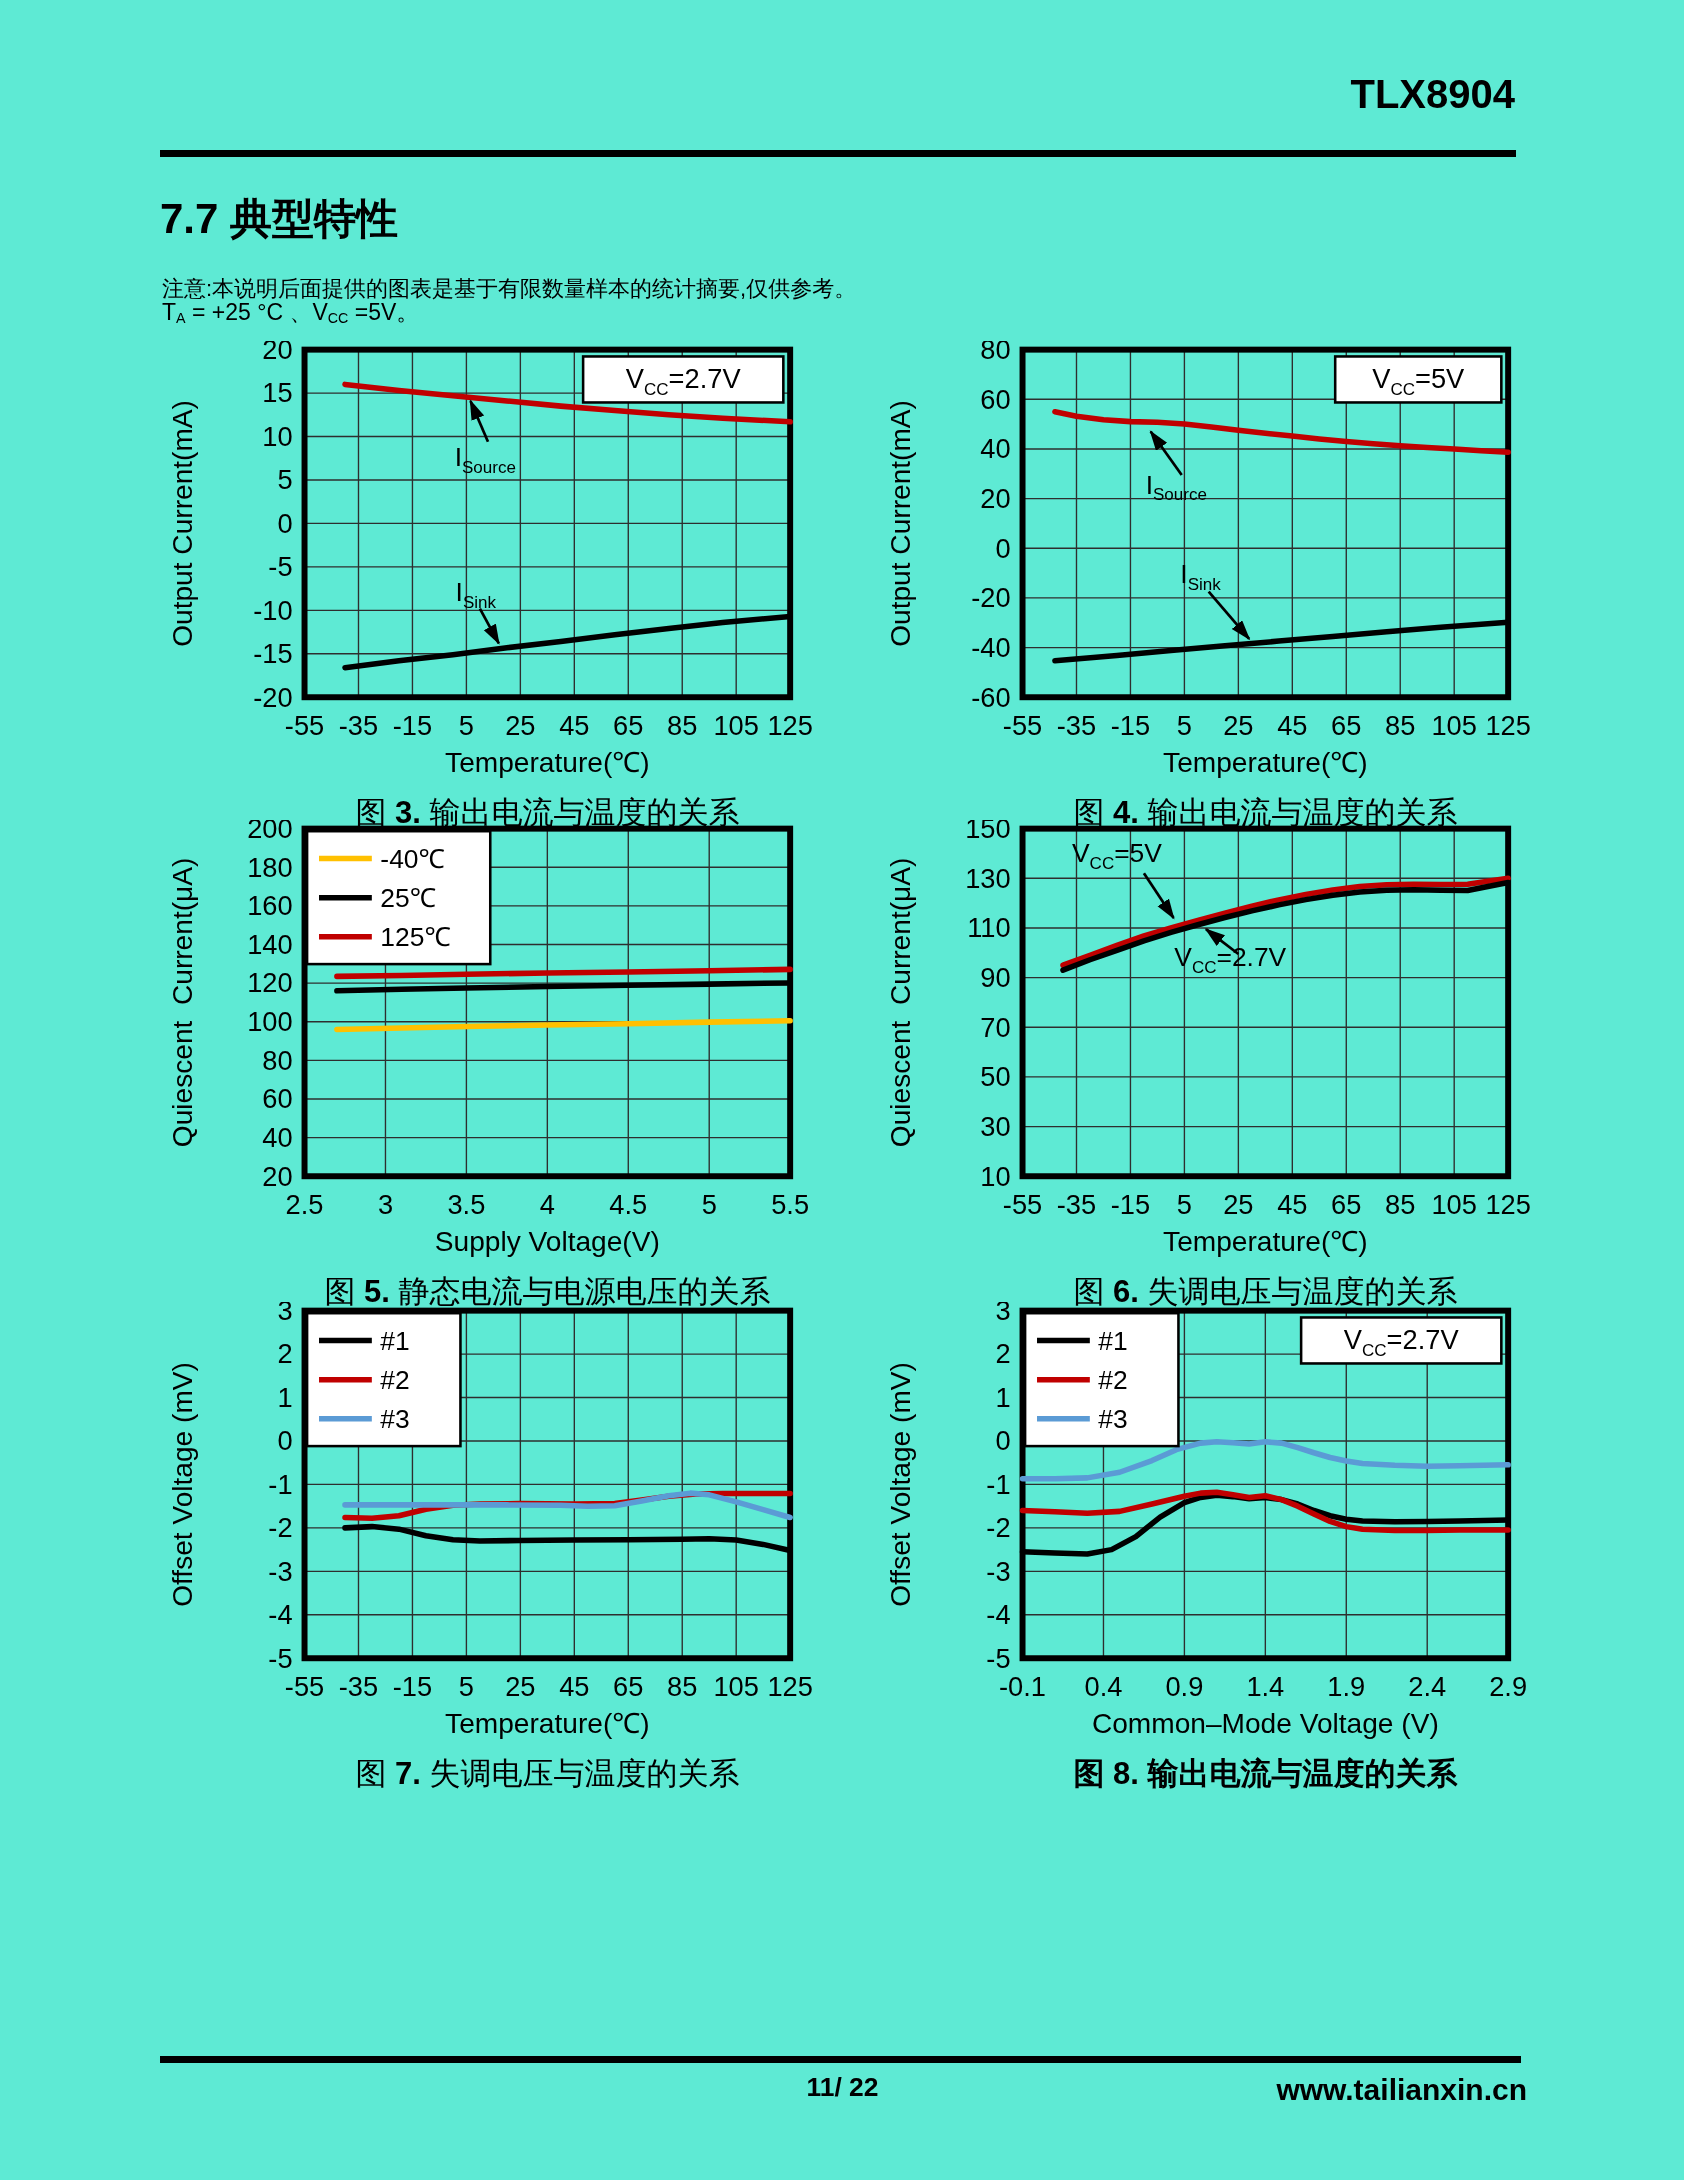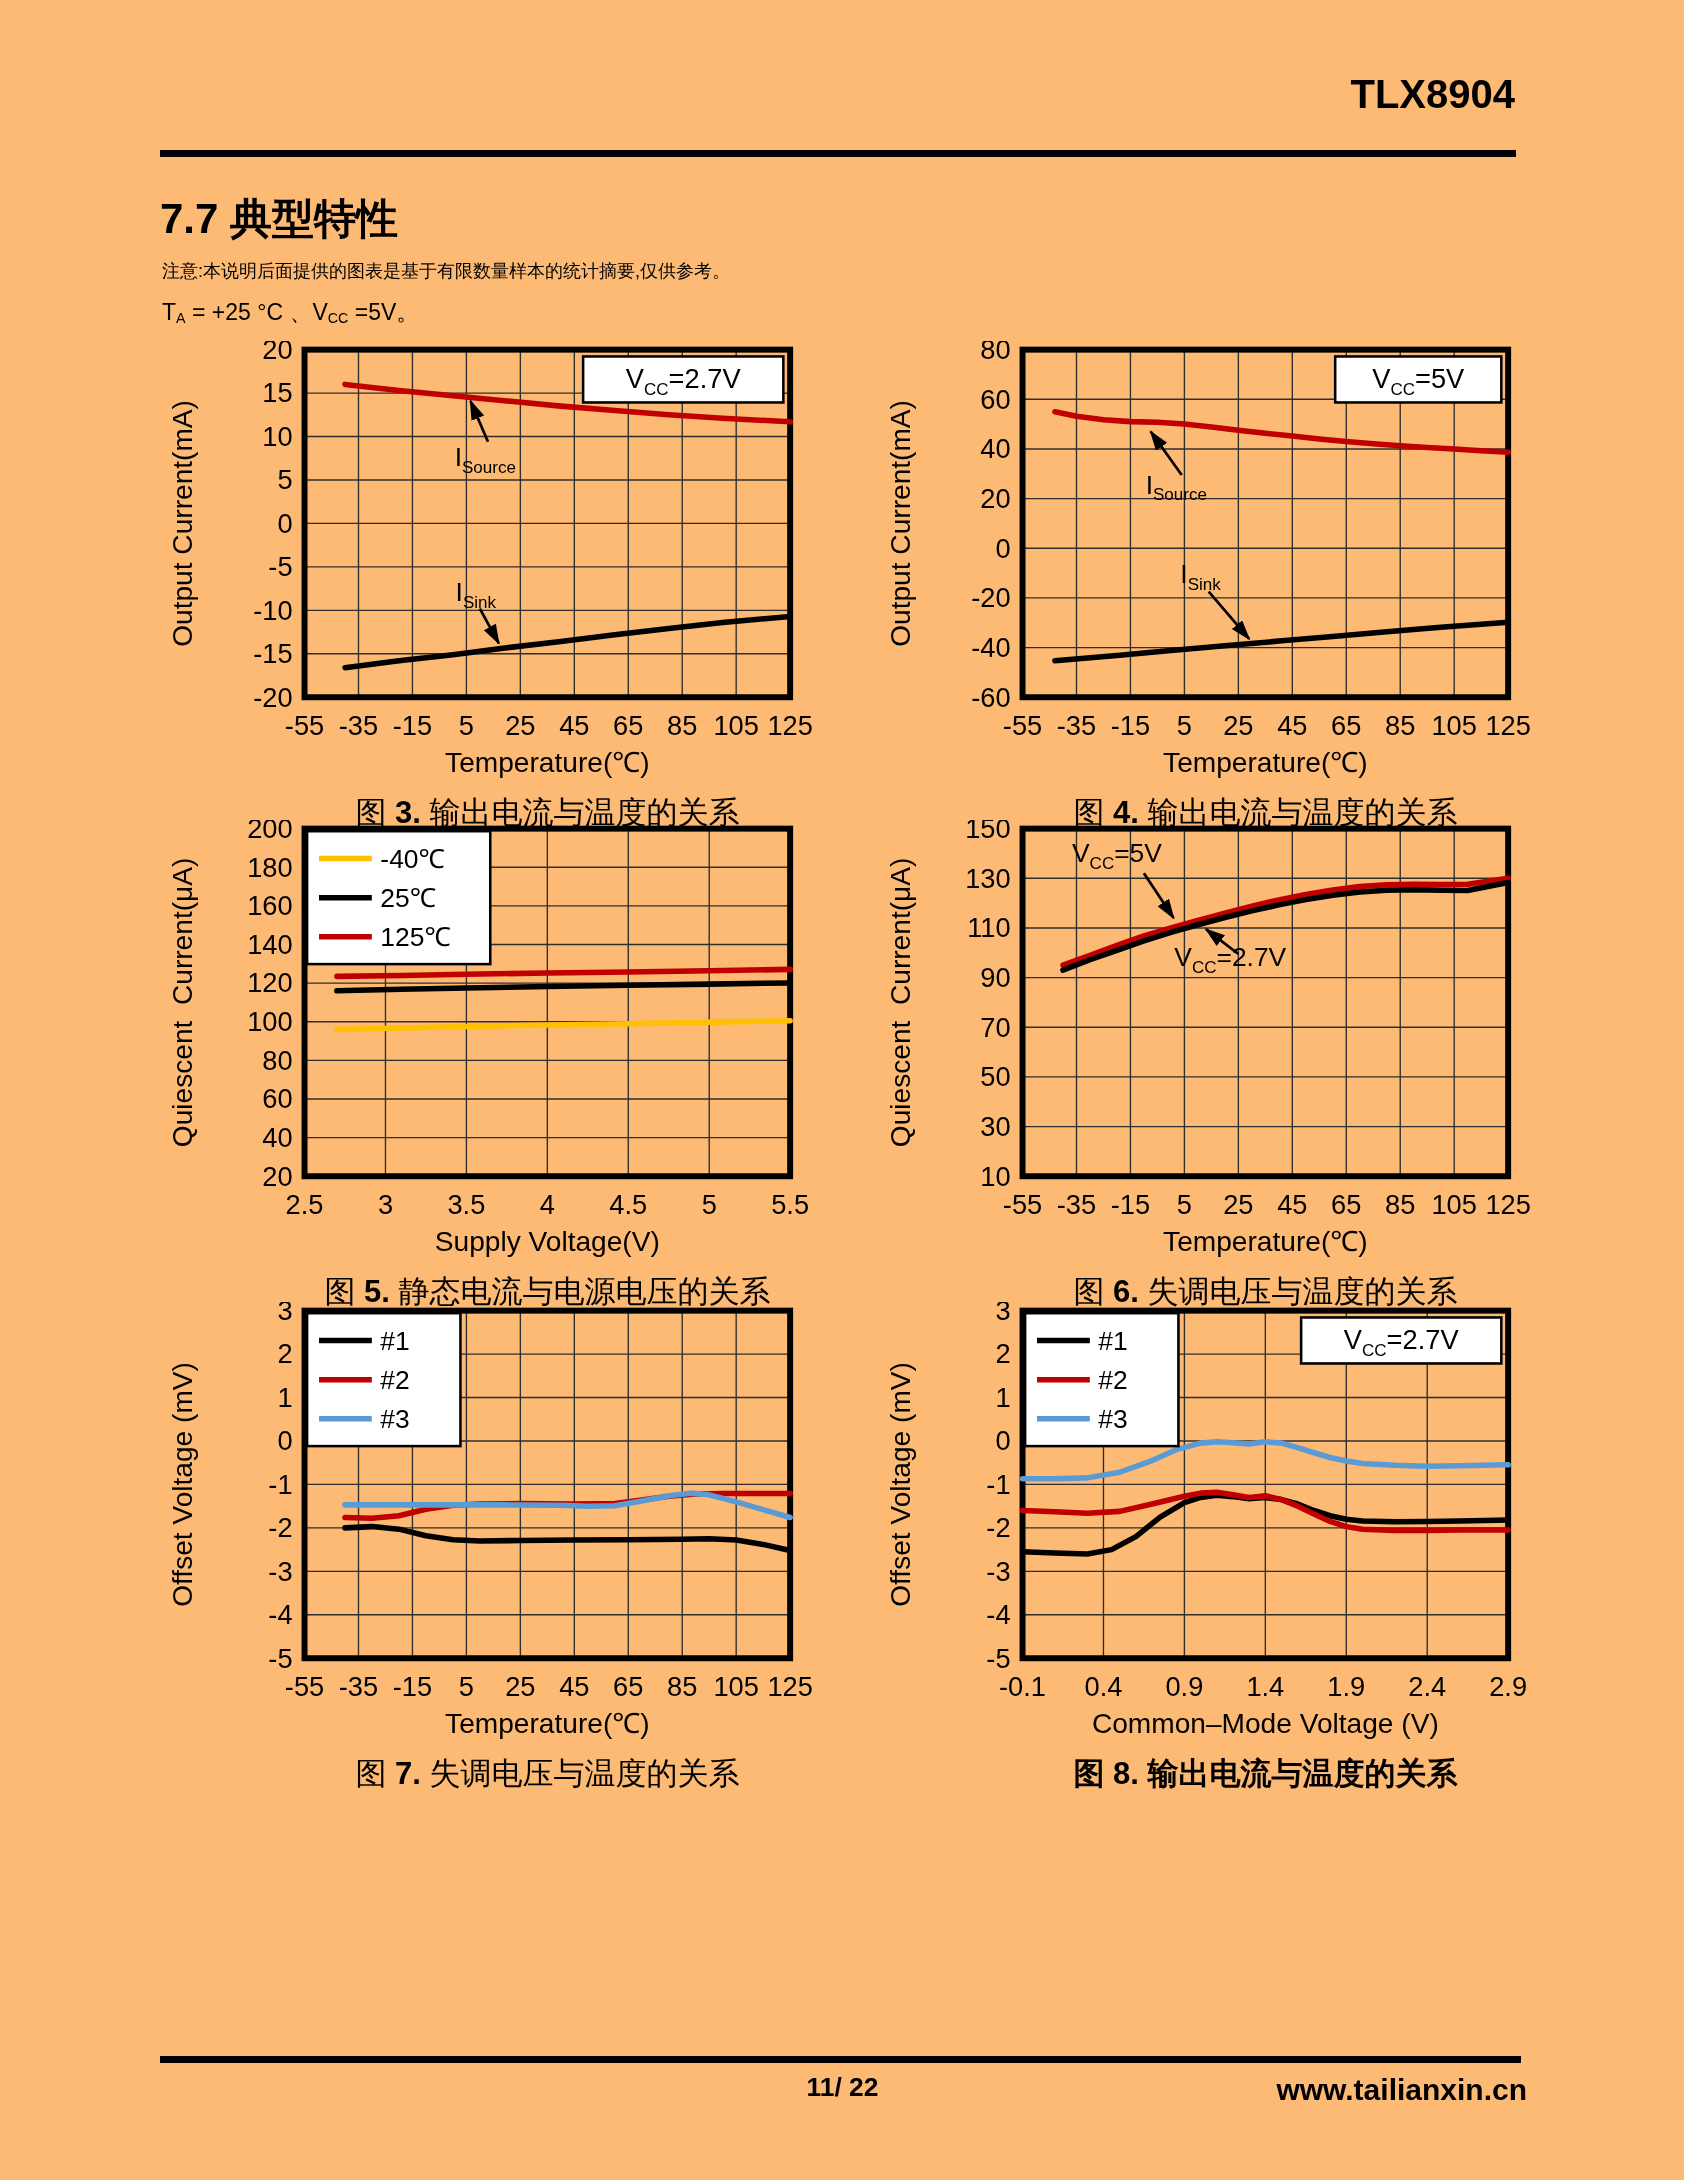--- a/index.html
+++ b/index.html
@@ -1,22 +1,22 @@
 <!DOCTYPE html>
 <html style="font-size:13.6px"><head>
 <meta charset="utf-8">
 <style>
   html,body{margin:0;padding:0;background:#ffffff;}
-  .page{position:relative;width:1685px;height:2181px;background:#fdba74;overflow:hidden;
+  .page{position:relative;width:1685px;height:2181px;background:#5eead4;overflow:hidden;
         font-family:"Liberation Sans",sans-serif;color:#000;}
   .doc-num{position:absolute;top:72px;left:162px;width:1353px;text-align:right;
            font-size:40px;font-weight:bold;letter-spacing:0px;}
   .rule-top{position:absolute;top:150px;left:160px;width:1356px;height:6.8px;background:#000;}
   .sec-title{position:absolute;top:191px;left:160px;font-size:42px;font-weight:bold;}
-  .note1{position:absolute;top:259px;left:162px;font-size:18px;}
+  .note1{position:absolute;top:274px;left:162px;font-size:22px;}
   .note2{position:absolute;top:297px;left:162px;font-size:23px;}
   .sub{font-size:0.62em;vertical-align:-0.22em;}
   .fig{position:absolute;width:656px;}
   #f3{left:158px;top:341px;}  #f4{left:876px;top:341px;}
   #f5{left:158px;top:820px;}  #f6{left:876px;top:820px;}
   #f7{left:158px;top:1302px;} #f8{left:876px;top:1302px;}
   .fig svg{display:block;}
   .fig-caption{margin-top:12px;width:656px;box-sizing:border-box;padding-left:123px;
                text-align:center;font-size:31px;}
   .fig-caption b{font-weight:bold;}

